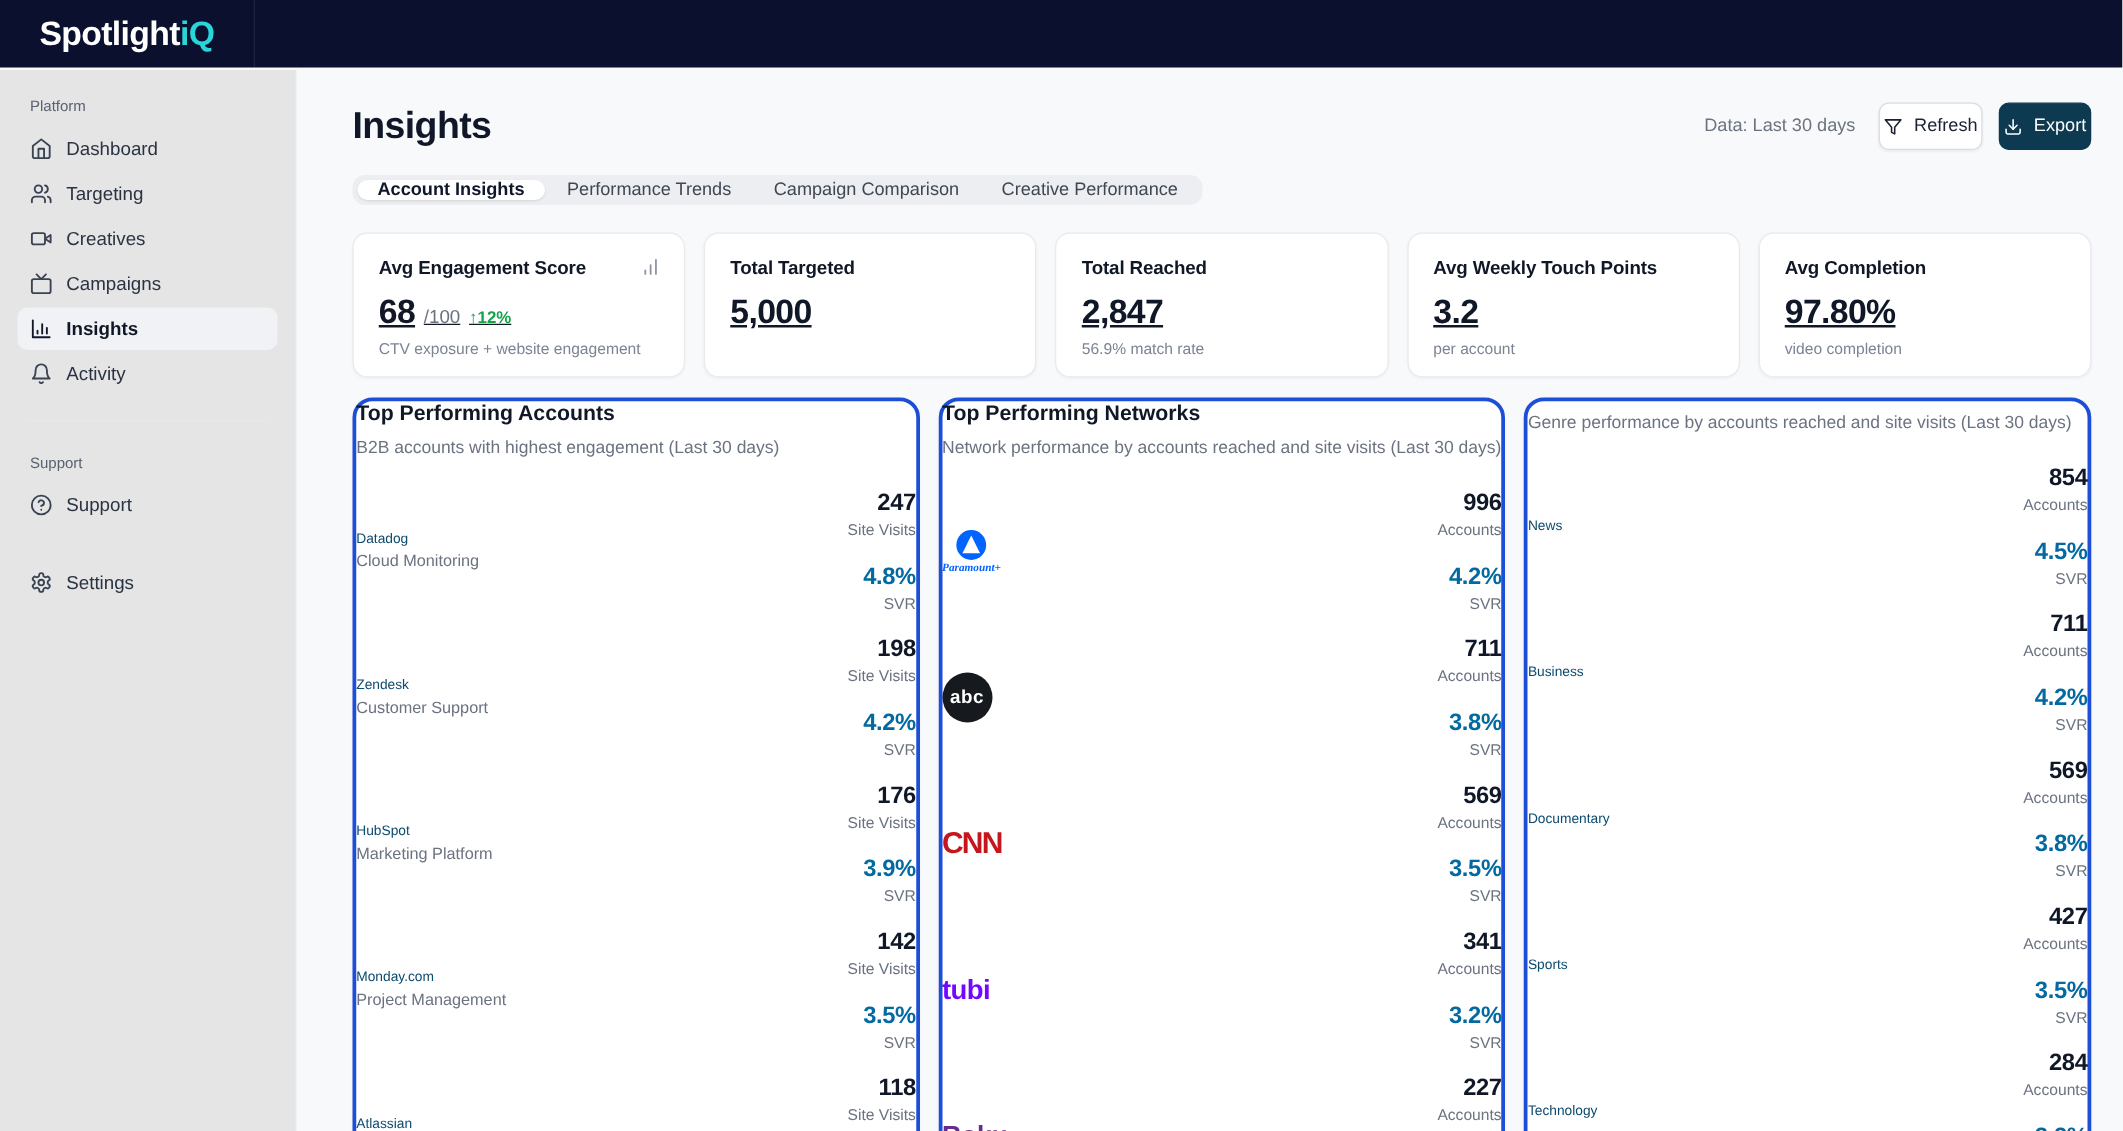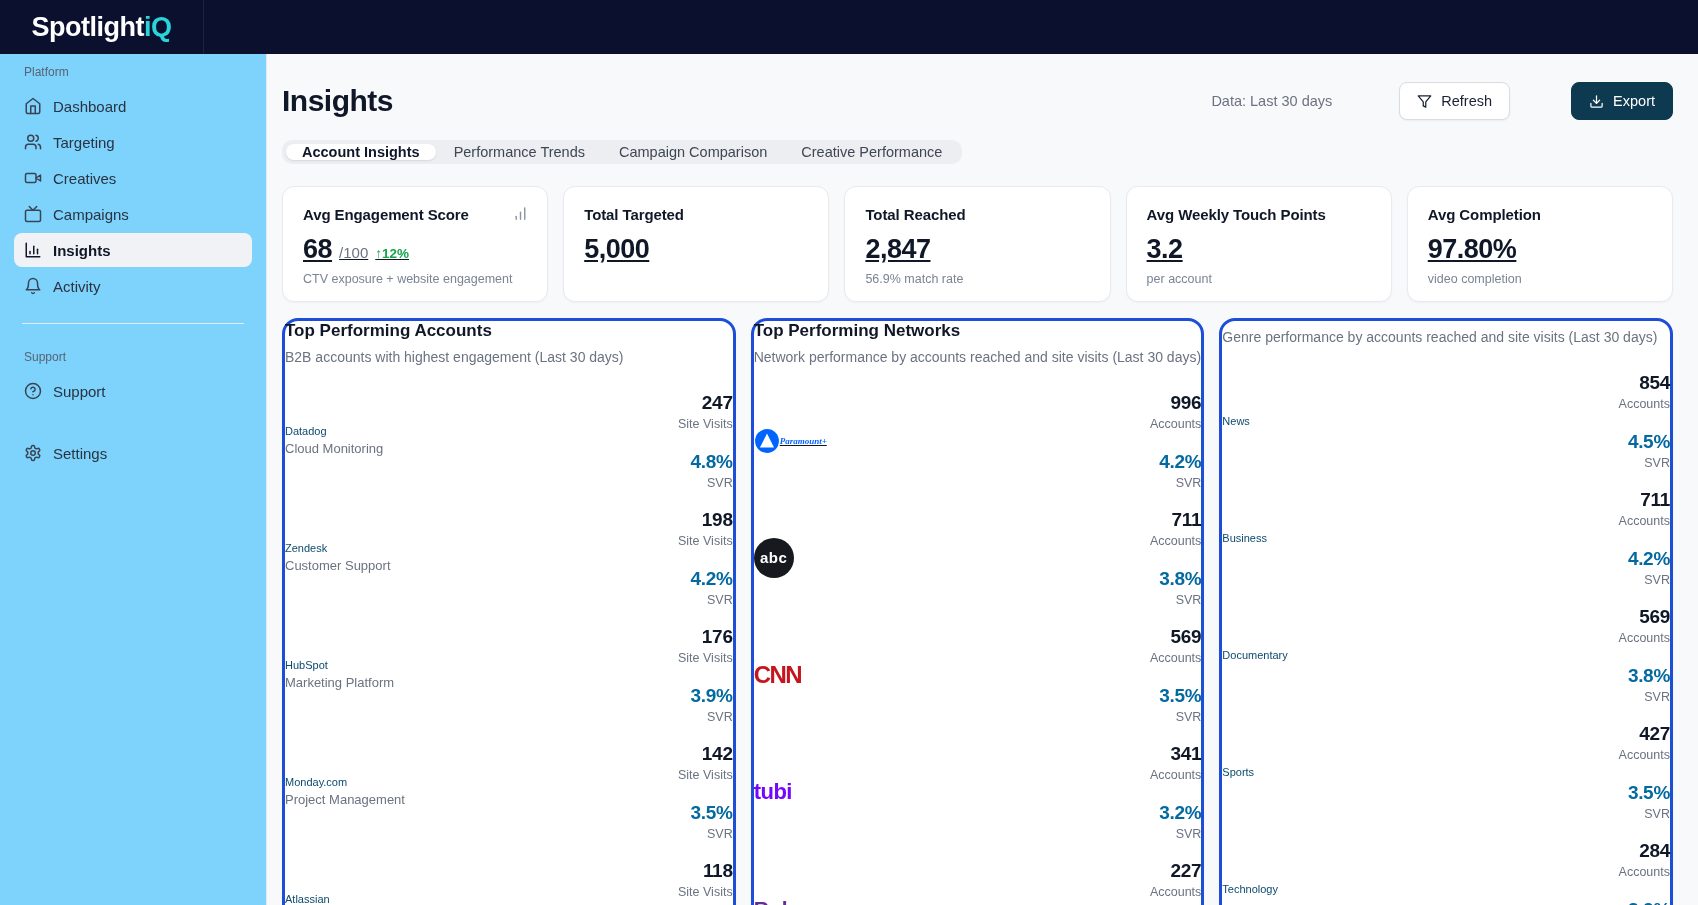--- a/index.html
+++ b/index.html
@@ -8,35 +8,35 @@
     width:1698px; height:905px; overflow:hidden; position:relative;
     font-family:"Liberation Sans", sans-serif;
     background:#f8f9fb; color:#101828;
   }
   
   .topbar { position:absolute; top:0; left:0; right:0; height:54px; background:#0a102e; display:flex; z-index:5; }
   .logo-area { width:204px; display:flex; align-items:center; justify-content:center; border-right:1px solid rgba(255,255,255,.08); }
   .logo { font-size:27px; font-weight:700; color:#ffffff; letter-spacing:-0.5px; cursor:pointer; }
   .logo .accent { color:#29d5d8; }
   
-  .sidebar { position:absolute; top:43px; left:0; bottom:0; width:267px; background:#7dd3fc; border-right:1px solid #e7e9ec; padding:20px 14px; }
+  .sidebar { position:absolute; top:56px; left:0; bottom:0; width:237px; background:#e5e5e5; border-right:1px solid #e7e9ec; padding:20px 14px; }
   .side-label { font-size:12px; color:#596273; padding:0 10px; margin:2px 0 10px; }
   .side-item { display:flex; align-items:center; gap:11px; padding:8px 10px; border-radius:8px; font-size:15px; color:#2a3342; cursor:pointer; margin-bottom:2px; }
   .side-item svg { width:18px; height:18px; stroke:#3a4354; fill:none; stroke-width:2; stroke-linecap:round; stroke-linejoin:round; flex:0 0 auto; }
   .side-item.active { background:#f1f2f5; color:#101828; font-weight:700; }
   .side-item.active svg { stroke:#101828; }
   .side-divider { height:1px; background:#e7e9ec; margin:20px 8px 26px; }
   .side-gap { height:26px; }
   
   .main { position:absolute; left:237px; top:54px; right:0; bottom:0; padding:28px 25px 0 45px; }
   .header-row { display:flex; align-items:center; justify-content:space-between; }
   .page-title { font-size:30px; font-weight:700; color:#0f1728; letter-spacing:-0.5px; }
   .header-actions { display:flex; align-items:center; gap:13px; }
   .data-range { font-size:14.5px; color:#6b7280; margin-right:6px; }
-  .btn { display:inline-flex; align-items:center; gap:9px; border-radius:8px; font-size:14.5px; font-weight:500; padding:10px 17px; cursor:pointer; font-family:inherit;margin-left:48px; }
+  .btn { display:inline-flex; align-items:center; gap:9px; border-radius:8px; font-size:14.5px; font-weight:500; padding:10px 3px; cursor:pointer; font-family:inherit; }
   .btn svg { width:15px; height:15px; fill:none; stroke-width:2; stroke-linecap:round; stroke-linejoin:round; }
   .btn-refresh { background:#ffffff; border:1px solid #d9dce1; color:#1a2234; box-shadow:0 1px 2px rgba(16,24,40,.05); }
   .btn-refresh svg { stroke:#1a2234; }
   .btn-export { background:#0d3a50; border:1px solid #0d3a50; color:#ffffff; }
   .btn-export svg { stroke:#ffffff; }
   
   .tabs { display:inline-flex; background:#eceef1; border-radius:10px; padding:4px; margin-top:20px; gap:2px; }
   .tab { font-size:14.5px; color:#3f4754; padding:0 16px; border-radius:8px; cursor:pointer; white-space:nowrap; }
   .tab.active { background:#ffffff; color:#0f172a; font-weight:600; box-shadow:0 1px 2px rgba(16,24,40,.1); }
   
@@ -60,21 +60,21 @@
   .row-name { font-size:11px; color:#0c4a6e; font-weight:400; }
   .row-cat { font-size:13px; color:#6b7280; margin-top:4px; }
   .row-right { display:flex; gap:20px;flex-direction:column; }
   .metric { text-align:right; min-width:54px; }
   .metric-value { font-size:19px; font-weight:700; color:#101828; letter-spacing:-0.3px; }
   .metric-value.green { color:#0369a1; }
   .metric-label { font-size:12.5px; color:#6b7280; margin-top:3px; }
   .net-row { min-height:46px; }
   
   .logo-box { display:flex; align-items:center; min-height:44px; }
-  .paramount { display:flex; flex-direction:row; align-items:center; line-height:1;text-decoration:underline; }
+  .paramount { display:flex; flex-direction:column; align-items:center; line-height:1; }
   .paramount .script { font-family:"Liberation Serif", serif; font-style:italic; font-weight:700; font-size:9px; color:#0164ff; margin-top:1px; }
   .abc-circle { width:40px; height:40px; border-radius:50%; background:#16191d; color:#ffffff; display:flex; align-items:center; justify-content:center; font-weight:700; font-size:15px; letter-spacing:0.5px; }
   .cnn-text { font-size:24px; font-weight:800; color:#c4161c; letter-spacing:-1.5px; font-family:"Liberation Sans", sans-serif; }
   .tubi-text { font-size:22px; font-weight:800; color:#7408ff; letter-spacing:-0.5px; }
   .roku-text { font-size:21px; font-weight:800; color:#662d91; letter-spacing:0; }
 </style>
 </head>
 <body>
 
 <div class="topbar">

